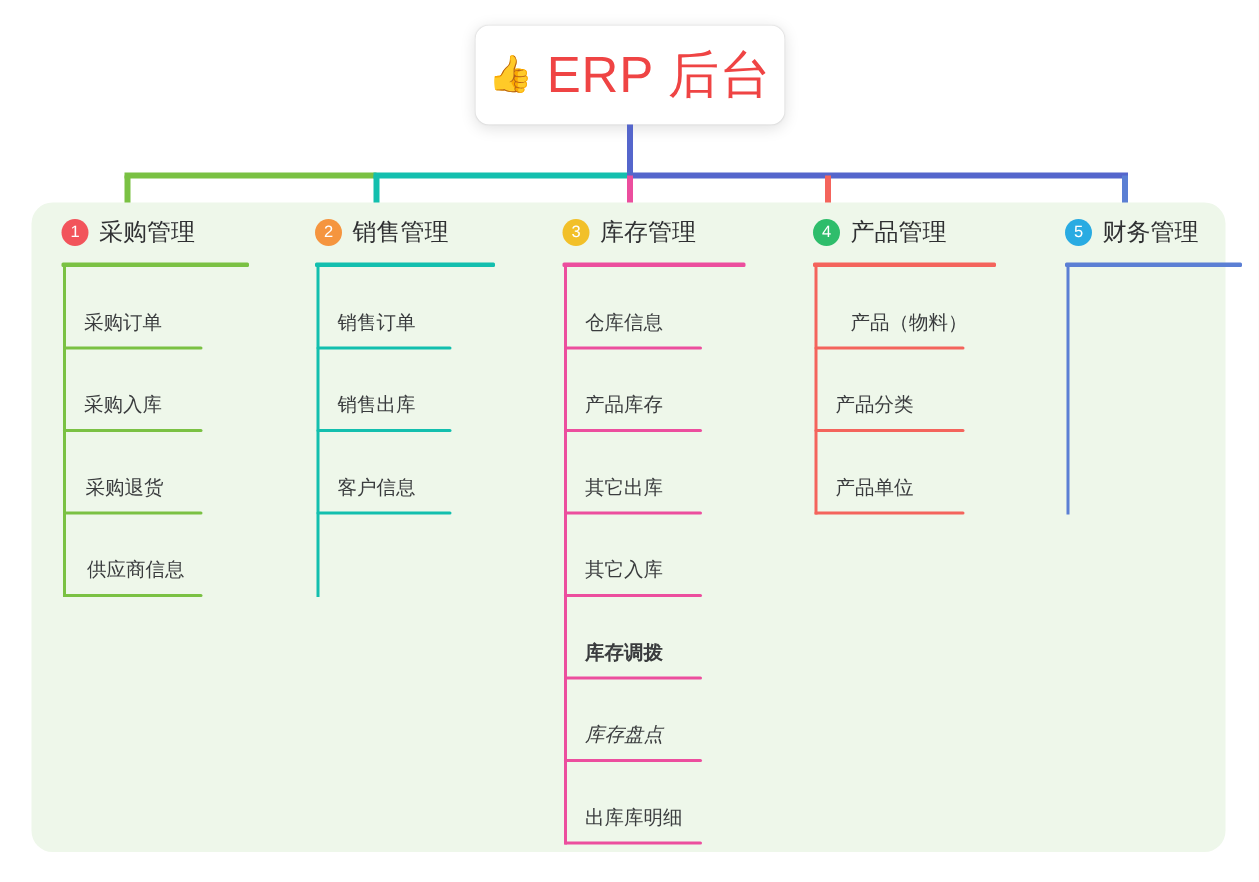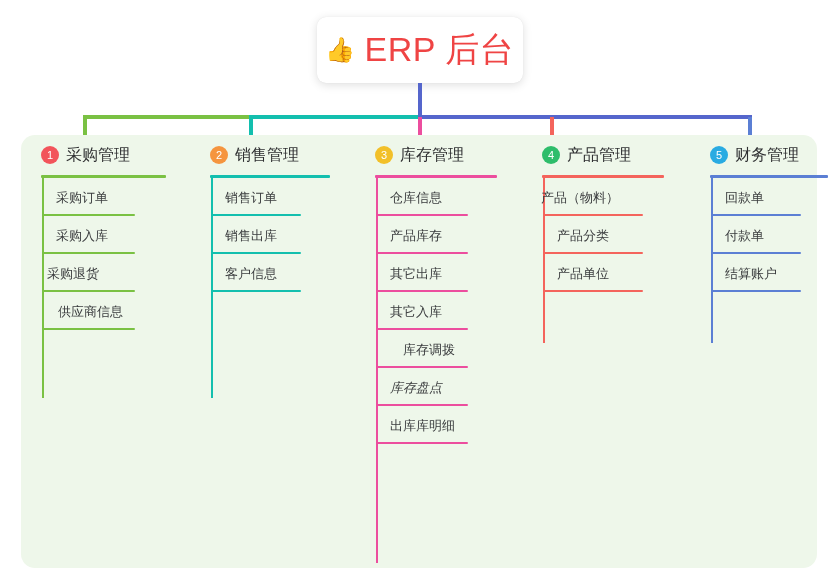--- a/index.html
+++ b/index.html
@@ -116,21 +116,21 @@
   }
 
   .leaf-list {
     position: absolute;
     top: 43px;
     left: 0;
     right: 0;
   }
   .leaf {
     position: relative;
-    height: 38px;
+    height: 55px;
   }
   .leaf-label {
     position: absolute;
     bottom: 9px;
     font-size: 13px;
     color: #3a3c3e;
     white-space: nowrap;
   }
   .leaf-rule {
     position: absolute;
@@ -172,21 +172,21 @@
       <div class="leaf-list">
         <div class="leaf">
           <span class="leaf-label" style="left: 35px;">采购订单</span>
           <div class="leaf-rule" style="left: 21px; width: 93px; background: rgb(122, 193, 67);"></div>
         </div>
         <div class="leaf">
           <span class="leaf-label" style="left: 35px;">采购入库</span>
           <div class="leaf-rule" style="left: 21px; width: 93px; background: rgb(122, 193, 67);"></div>
         </div>
         <div class="leaf">
-          <span class="leaf-label" style="left: 26px;">采购退货</span>
+          <span class="leaf-label" style="left: 36px;">采购退货</span>
           <div class="leaf-rule" style="left: 21px; width: 93px; background: rgb(122, 193, 67);"></div>
         </div>
         <div class="leaf">
           <span class="leaf-label" style="left: 37px;">供应商信息</span>
           <div class="leaf-rule" style="left: 21px; width: 93px; background: rgb(122, 193, 67);"></div>
         </div>
       </div>
     </div>
     <div class="column" style="width: 165px;">
       <div class="col-head">
@@ -228,21 +228,21 @@
         </div>
         <div class="leaf">
           <span class="leaf-label" style="left: 35px;">其它出库</span>
           <div class="leaf-rule" style="left: 21px; width: 92px; background: rgb(236, 78, 158);"></div>
         </div>
         <div class="leaf">
           <span class="leaf-label" style="left: 35px;">其它入库</span>
           <div class="leaf-rule" style="left: 21px; width: 92px; background: rgb(236, 78, 158);"></div>
         </div>
         <div class="leaf">
-          <span class="leaf-label" style="left: 48px;">库存调拨</span>
+          <span class="leaf-label" style="left: 35px; font-weight: bold;">库存调拨</span>
           <div class="leaf-rule" style="left: 21px; width: 92px; background: rgb(236, 78, 158);"></div>
         </div>
         <div class="leaf">
           <span class="leaf-label" style="left: 35px; font-style: italic;">库存盘点</span>
           <div class="leaf-rule" style="left: 21px; width: 92px; background: rgb(236, 78, 158);"></div>
         </div>
         <div class="leaf">
           <span class="leaf-label" style="left: 35px;">出库库明细</span>
           <div class="leaf-rule" style="left: 21px; width: 92px; background: rgb(236, 78, 158);"></div>
         </div>
@@ -250,48 +250,34 @@
     </div>
     <div class="column" style="width: 168px;">
       <div class="col-head">
         <span class="badge" style="background: rgb(46, 189, 107);">4</span>
         <span class="col-title">产品管理</span>
       </div>
       <div class="head-rule" style="width: 122px; top: 40px; background: rgb(244, 100, 92);"></div>
       <div class="spine" style="background: rgb(244, 100, 92); left: 21px; height: 165px;"></div>
       <div class="leaf-list">
         <div class="leaf">
-          <span class="leaf-label" style="left: 19px;">产品（物料）</span>
+          <span class="leaf-label" style="left: 45px;">产品（物料）</span>
           <div class="leaf-rule" style="left: 21px; width: 100px; background: rgb(244, 100, 92);"></div>
         </div>
         <div class="leaf">
           <span class="leaf-label" style="left: 35px;">产品分类</span>
           <div class="leaf-rule" style="left: 21px; width: 100px; background: rgb(244, 100, 92);"></div>
         </div>
         <div class="leaf">
           <span class="leaf-label" style="left: 35px;">产品单位</span>
           <div class="leaf-rule" style="left: 21px; width: 100px; background: rgb(244, 100, 92);"></div>
         </div>
       </div>
     </div>
     <div class="column" style="width: 127px;">
       <div class="col-head">
         <span class="badge" style="background: rgb(41, 171, 226);">5</span>
         <span class="col-title">财务管理</span>
       </div>
       <div class="head-rule" style="width: 118px; top: 40px; background: rgb(91, 127, 212);"></div>
       <div class="spine" style="background: rgb(91, 127, 212); left: 21px; height: 165px;"></div>
-      <div class="leaf-list">
-        <div class="leaf">
-          <span class="leaf-label" style="left: 35px;">回款单</span>
-          <div class="leaf-rule" style="left: 21px; width: 90px; background: rgb(91, 127, 212);"></div>
-        </div>
-        <div class="leaf">
-          <span class="leaf-label" style="left: 35px;">付款单</span>
-          <div class="leaf-rule" style="left: 21px; width: 90px; background: rgb(91, 127, 212);"></div>
-        </div>
-        <div class="leaf">
-          <span class="leaf-label" style="left: 35px;">结算账户</span>
-          <div class="leaf-rule" style="left: 21px; width: 90px; background: rgb(91, 127, 212);"></div>
-        </div>
-      </div>
     </div>
   </div>
 
 </body></html>

